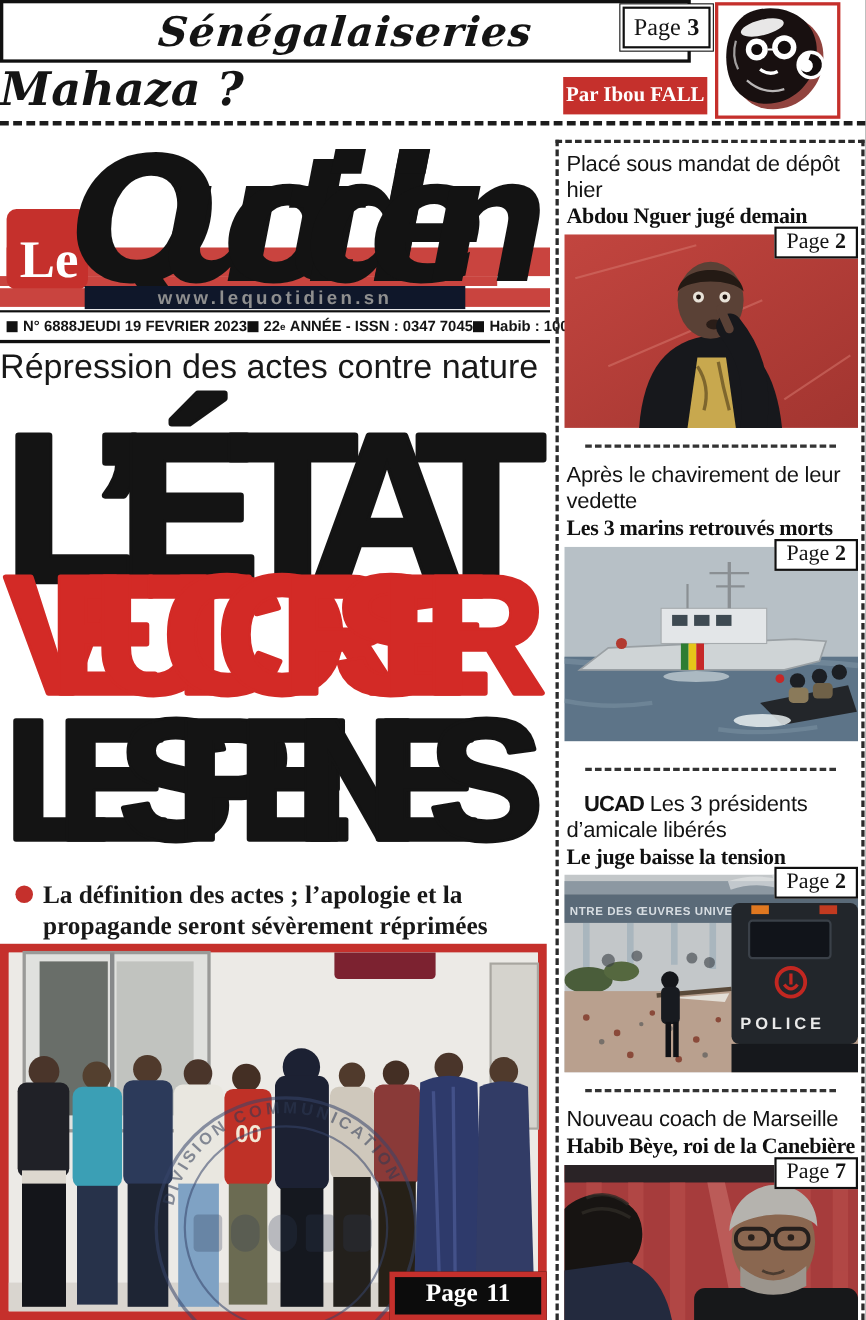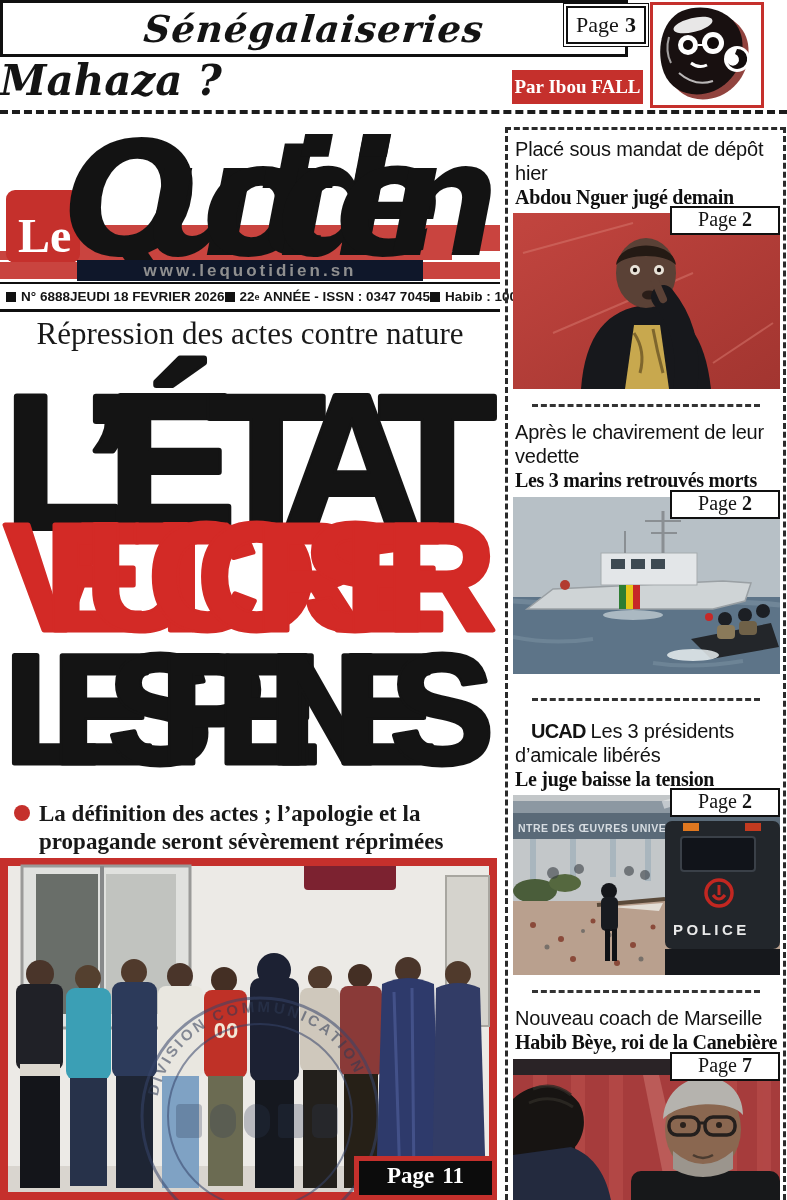--- a/index.html
+++ b/index.html
@@ -37,22 +37,22 @@
            display:flex;align-items:center;justify-content:center;
            font-weight:bold;font-size:17px;letter-spacing:3px;color:#8f8f8f;}
   .infobar{position:absolute;left:0;top:282px;width:500px;height:30px;box-sizing:border-box;
            border-top:2px solid #0f0f0f;border-bottom:3px solid #0f0f0f;
            display:flex;align-items:center;justify-content:space-between;
            padding:0 6px;font-weight:bold;font-size:13.5px;white-space:nowrap;}
   .infobar .seg{display:flex;align-items:center;justify-content:center;}
   .sq{width:10px;height:10px;background:#111;display:inline-block;margin-right:5px;flex:none;}
   .sup{font-size:9px;vertical-align:super;font-weight:bold;}
   
-  .kicker-main{position:absolute;left:0;top:316px;width:500px;text-align:center;
-               font-family:Liberation Serif, serif;font-size:31px;color:#191919;}
+  .kicker-main{position:absolute;left:0;top:316px;width:500px;
+               font-family:Liberation Sans, sans-serif;font-size:31px;color:#191919;}
   .hl-svg{position:absolute;left:0;top:355px;}
   .hl-svg text{font-family:"Liberation Sans",sans-serif;font-weight:bold;
                paint-order:stroke;stroke-linejoin:round;}
   .bullet-row{position:absolute;left:14px;top:800px;width:478px;display:flex;gap:9px;}
   .dot{width:16px;height:16px;border-radius:50%;background:var(--red);margin-top:5px;flex:none;}
   .bullet-text{font-family:"Liberation Serif",serif;font-weight:bold;font-size:23px;
                line-height:1.2;color:#181818;}
   .lead-photo{position:absolute;left:0;top:858px;width:497px;height:342px;box-sizing:border-box;
               border:8px solid var(--red);background:#eceae6;}
   .page11{position:absolute;right:-8px;bottom:-8px;background:#0c0c0c;border:5px solid var(--red);
@@ -61,21 +61,21 @@
   .page11 .num{margin-left:8px;}
   
   .rcol{position:absolute;left:505px;top:127px;width:281px;height:1073px;box-sizing:border-box;
         border:3px dashed #2a2a2a;border-bottom:none;padding:4px 5px 0;}
   .kick{font-size:20px;color:#131313;margin:3px 0 0 2px;line-height:1.2;letter-spacing:-0.2px;}
   .kick .tag{font-weight:bold;letter-spacing:-0.8px;margin-right:5px;margin-left:16px;}
   .head{font-family:"Liberation Serif",serif;font-weight:bold;font-size:20px;line-height:1.12;
         margin:1px 0 5px 2px;color:#101010;letter-spacing:-0.3px;}
   .ph{position:relative;width:267px;}
   .pagetag{position:absolute;top:-7px;right:0;background:#fff;border:2px solid #101010;
-           font-family:"Liberation Serif",serif;font-size:20px;padding:0 26px 2px;white-space:nowrap;z-index:2;}
+           font-family:"Liberation Serif",serif;font-size:20px;padding:0 9px 2px;white-space:nowrap;z-index:2;}
   .pagetag .num{font-weight:bold;margin-left:5px;}
   .sep{width:228px;height:0;margin:15px auto 13px;border-top:3px dashed #333;}
   .sep.lg{margin:24px auto 18px;}
 </style>
 </head>
 <body>
 
 <div id="page">
 
   <div class="sen-box">
@@ -117,21 +117,21 @@
   </svg>
   <div class="www-band">
     <div class="www-box">www.lequotidien.sn</div>
   </div>
   <div class="infobar">
     <span class="seg">
         <span class="sq"></span>
         <span>N° 6888</span>
       </span>
     <span class="seg">
-        <span>JEUDI 18 FEVRIER 2026</span>
+        <span>JEUDI 19 FEVRIER 2023</span>
       </span>
     <span class="seg"><span class="sq"></span><span>22</span><span class="sup">e</span>&nbsp;<span>ANNÉE - ISSN : 0347 7045</span></span>
     <span class="seg">
         <span class="sq"></span>
         <span>Habib : 100 F</span>
       </span>
   </div>
 
   <div class="kicker-main">Répression des actes contre nature</div>
   <svg class="hl-svg" width="500" height="424" viewBox="0 0 500 424">

